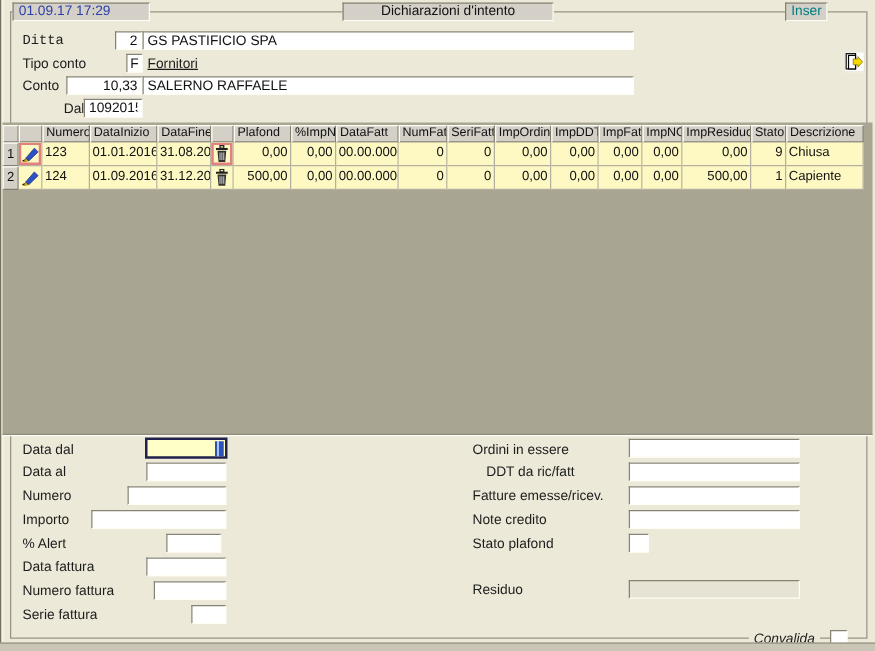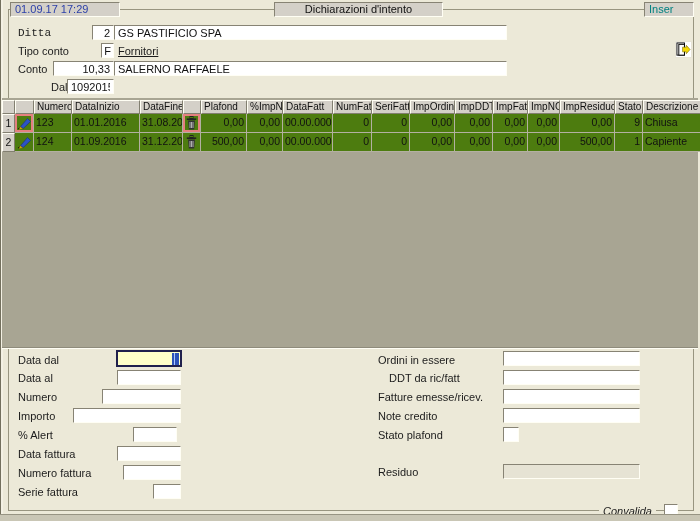--- a/index.html
+++ b/index.html
@@ -19,47 +19,47 @@
   .inp.c { text-align:center; padding:0; }
   .inp.dis { background:#e6e3d4; }
   .inp.focus { background:#ffffc8; border:2px solid #20204c; height:17px; }
 
   
   .grid-area { position:absolute; left:2px; top:98px; width:696px; height:250px; background:#a8a593; }
   .table { position:absolute; left:2px; top:100px; font-size:10px; color:#111; }
   .tr { display:flex; }
   .th, .td { overflow:hidden; white-space:nowrap; flex:0 0 auto; }
   .th { height:14px; line-height:12px; background:#d4d0c8; border:1px solid; border-color:#fffef4 #827f70 #827f70 #fffef4; padding:0 2px; }
-  .td { height:19px; line-height:17px; background:#4d7c0f; border-right:1px solid #b3b0a1; border-bottom:1px solid #b3b0a1; padding:0 2px; font-size:10.5px; }
+  .td { height:19px; line-height:17px; background:#fef9c3; border-right:1px solid #b3b0a1; border-bottom:1px solid #b3b0a1; padding:0 2px; font-size:10.5px; }
   .td.rowhdr { background:#d4d0c8; border:1px solid; border-color:#fffef4 #827f70 #827f70 #fffef4; text-align:center; padding:0; }
   .td.icon { padding:0; display:flex; align-items:center; justify-content:center; cursor:pointer; }
   .td.r { text-align:right; }
   .td.sel { box-shadow: inset 0 0 0 2px #e4807e; }
-  .c0{width:13px}.c1{width:19px}.c2{width:38px}.c3{width:68px}.c4{width:43px}.c5{width:18px}
+  .c0{width:13px}.c1{width:19px}.c2{width:38px}.c3{width:54px}.c4{width:43px}.c5{width:18px}
   .c6{width:46px}.c7{width:36px}.c8{width:50px}.c9{width:39px}.c10{width:38px}.c11{width:45px}
   .c12{width:38px}.c13{width:35px}.c14{width:32px}.c15{width:55px}.c16{width:28px}.c17{width:62px}
 
   .sep { position:absolute; left:2px; top:347px; width:696px; height:2px; border-top:1px solid #8f8c7c; border-bottom:1px solid #fffef4; }
 
   .cursor-block { position:absolute; left:172px; top:353px; width:7px; height:12px; background:linear-gradient(90deg,#2d52b8 0 2px,#aac4ff 2px 3px,#2d52b8 3px 100%); }
 
   .checkbox { position:absolute; left:664px; top:504px; width:14px; height:14px; background:#fff; border:1px solid; border-color:#878374 #fffef4 #fffef4 #878374; cursor:pointer; }
   .convalida-lbl { background:#ece9d8; padding:0 4px; }
 
   .exit-btn { position:absolute; left:675px; top:41px; width:17px; height:17px; background:#fff; border:1px solid #e8e5d6; cursor:pointer; padding:0; }
 </style>
 </head>
 <body>
 
 <div class="left-edge"></div>
 <div class="groupbox"></div>
 
 <div class="chrome" style="left:10px; width:110px; color:#2b3fa8;">01.09.17 17:29</div>
 <div class="chrome" style="left:274px; width:169px; text-align:center; color:#111;">Dichiarazioni d'intento</div>
-<div class="chrome" style="left:628px; width:50px; color:#008080;margin-left:16px;">Inser</div>
+<div class="chrome" style="left:628px; width:34px; color:#008080;">Inser</div>
 
 <span class="lbl" style="left:18px; top:27px;font-family:Liberation Mono, monospace;">Ditta</span>
 <input class="inp r" style="left: 92px; top: 25px; width: 22px;" value="2">
 <input class="inp" style="left: 114px; top: 25px; width: 393px;" value="GS PASTIFICIO SPA">
 
 <span class="lbl" style="left:18px; top:45px;">Tipo conto</span>
 <input class="inp c" style="left: 101px; top: 43px; width: 13px;" value="F">
 <span class="lbl" style="left:118px; top:45px;text-decoration:underline;">Fornitori</span>
 
 <span class="lbl" style="left:18px; top:63px;">Conto</span>

